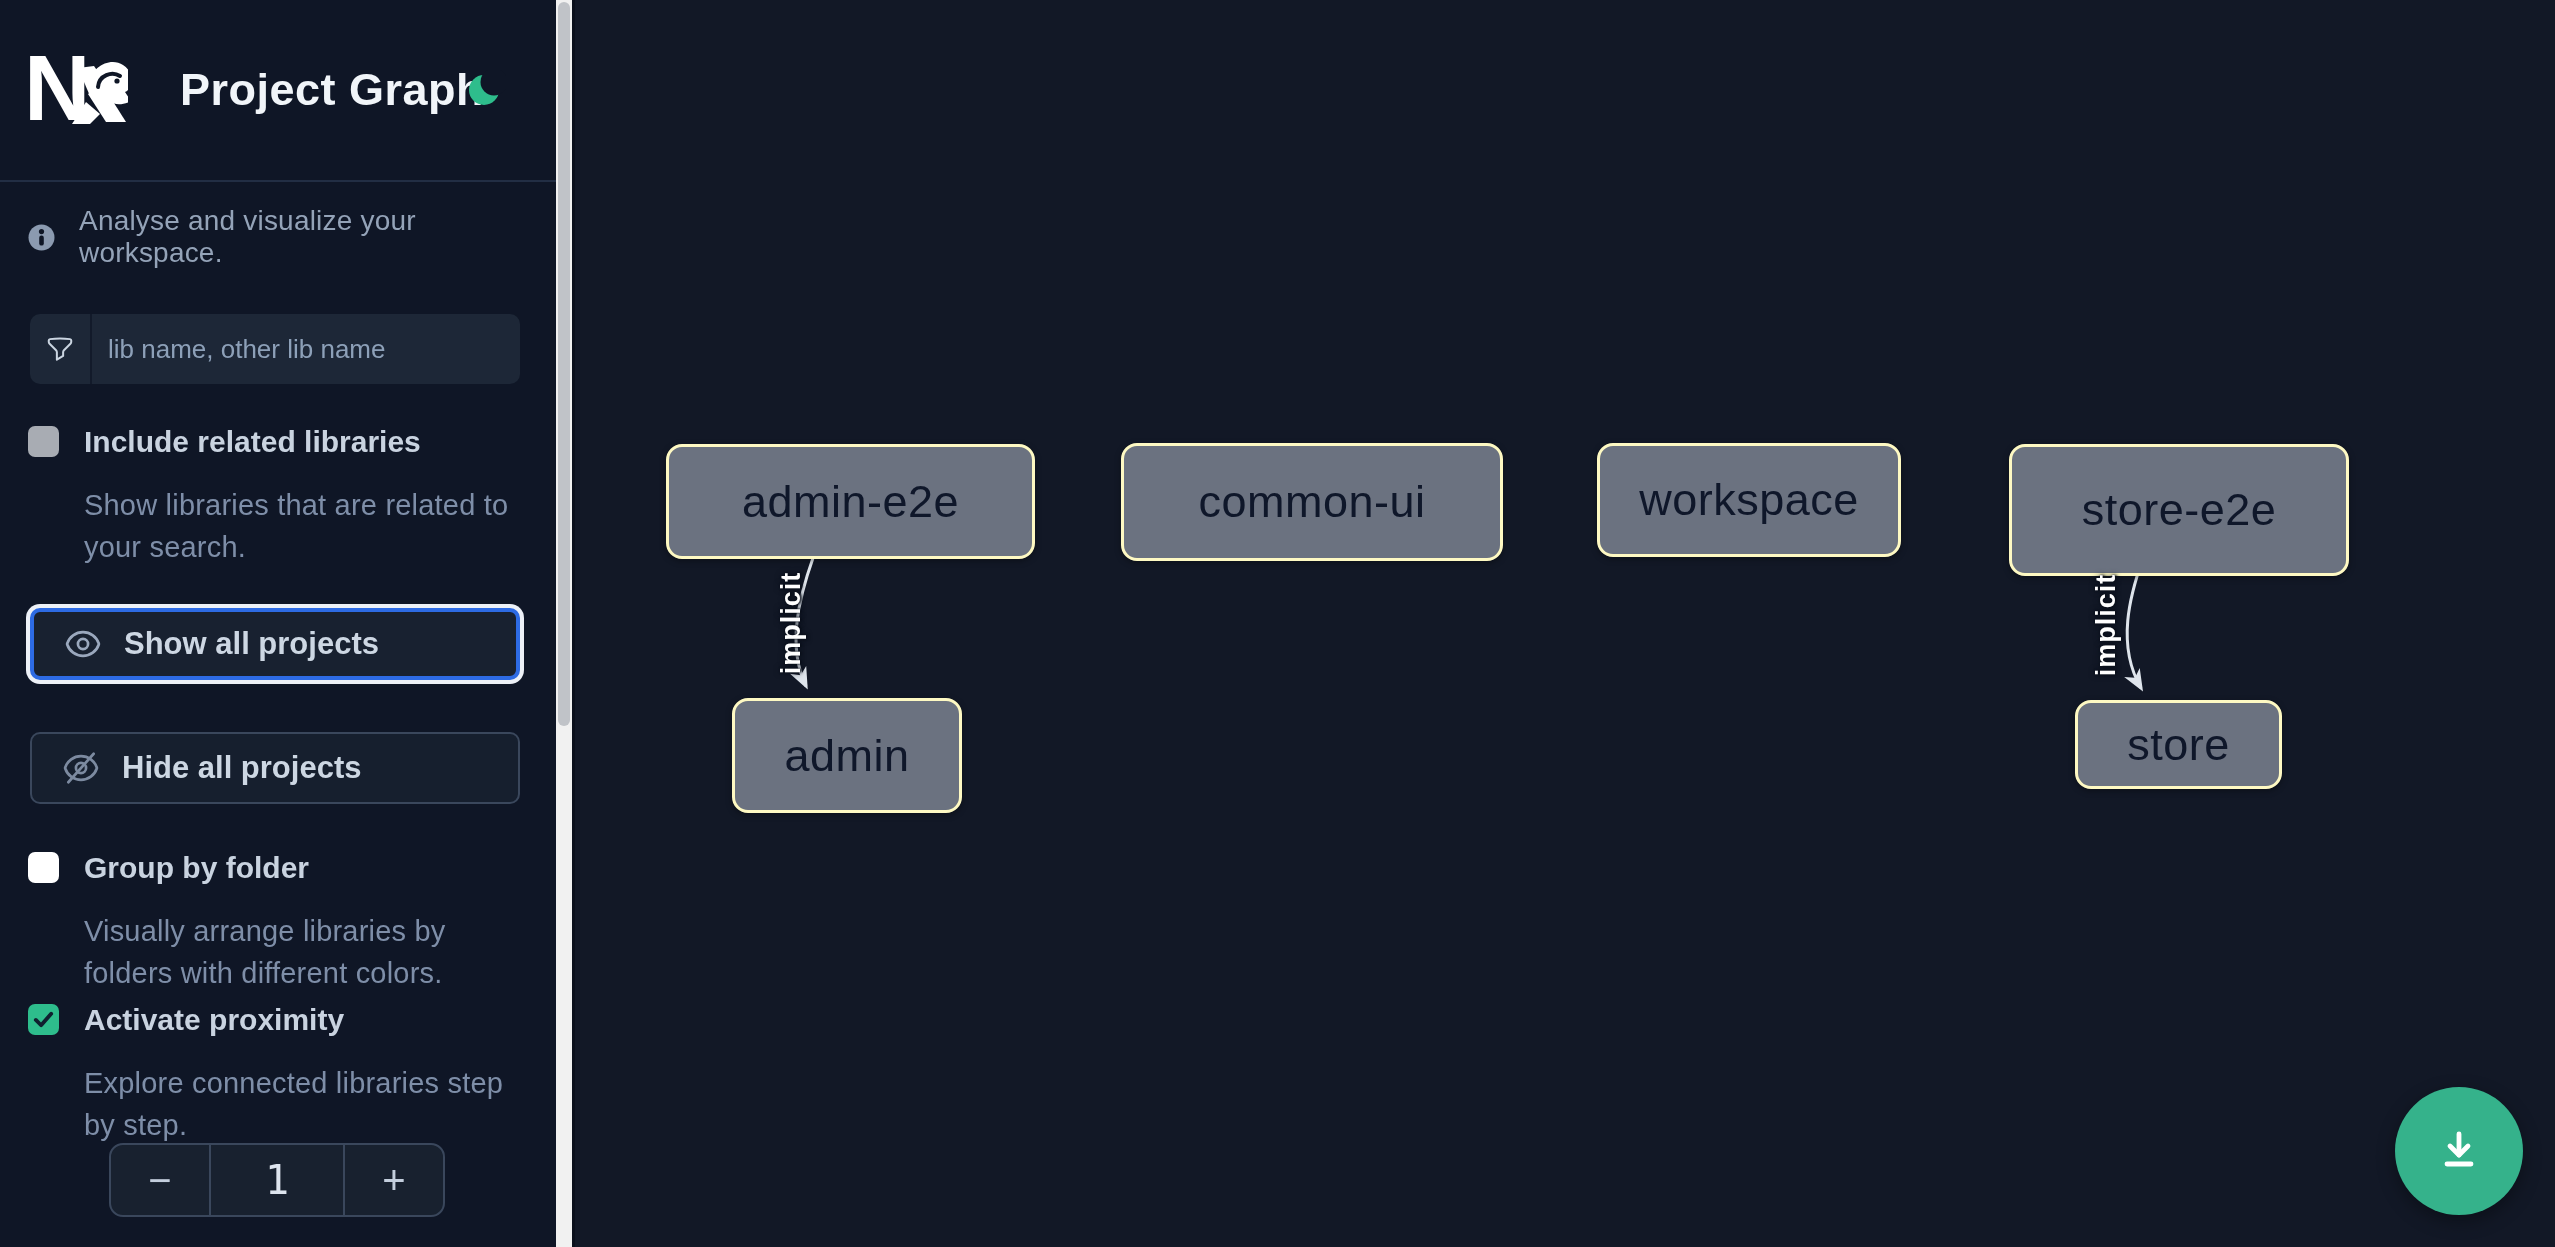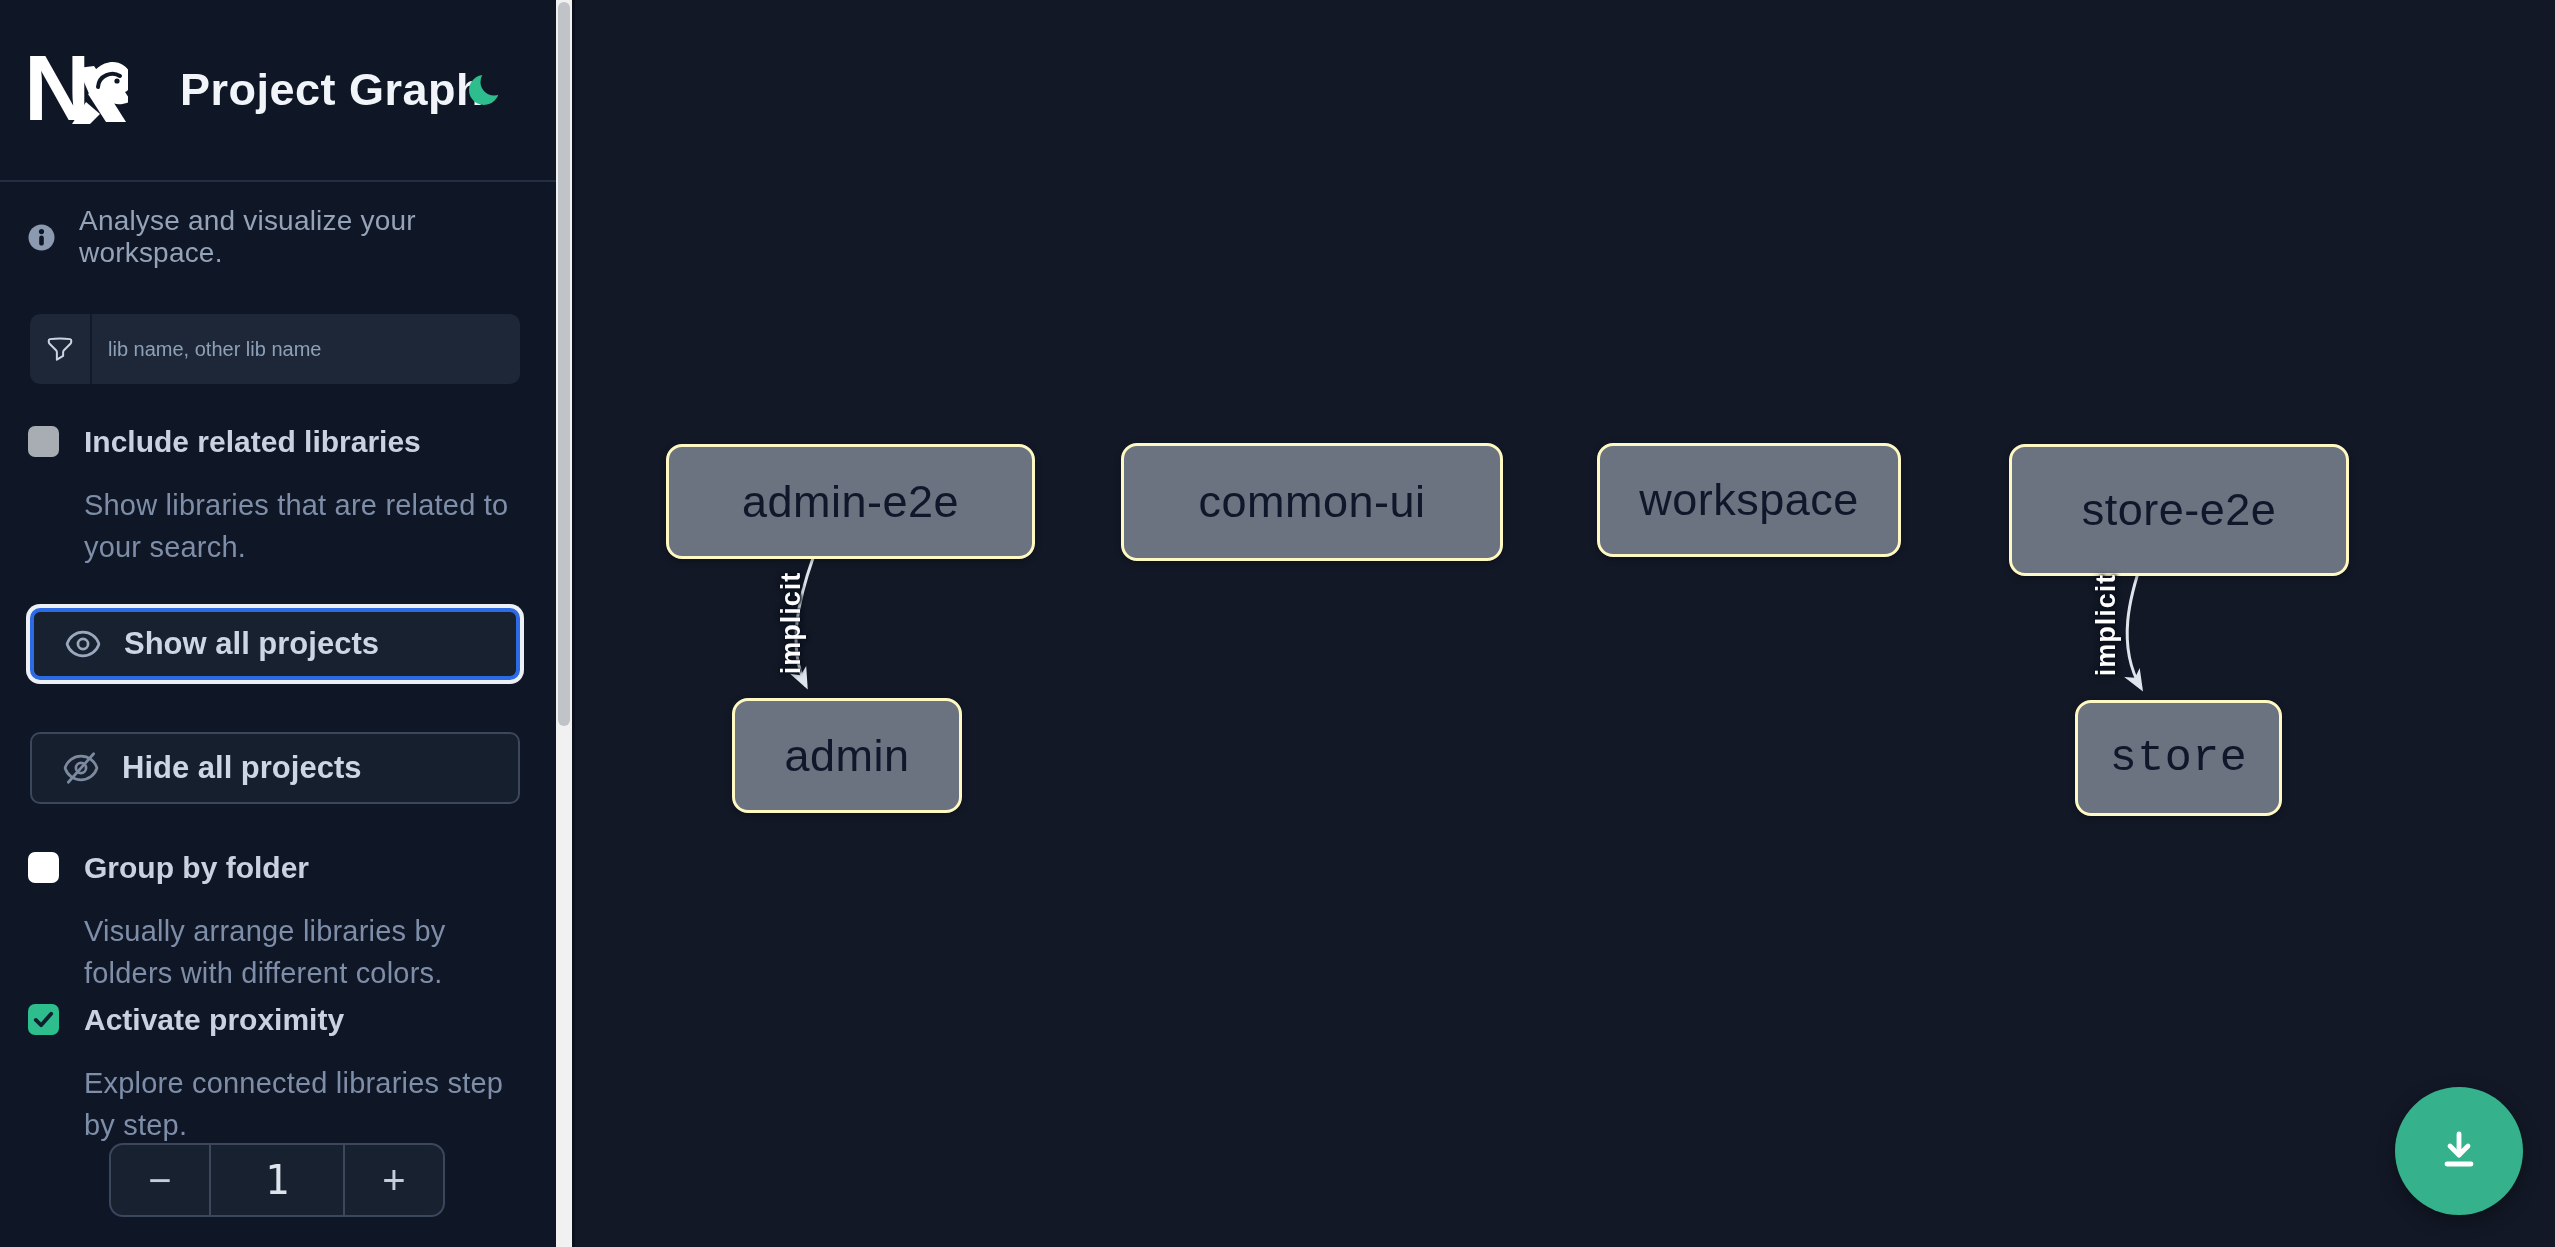--- a/index.html
+++ b/index.html
@@ -28,21 +28,21 @@
   .filter-box {
     position:absolute; left:30px; top:314px; width:490px; height:70px;
     background:#1d2737; border-radius:10px; display:flex; align-items:stretch; overflow:hidden;
   }
   .filter-icon-cell {
     width:62px; flex:0 0 62px; display:flex; align-items:center; justify-content:center;
     border-right:2px solid #121a2a;
   }
   .filter-input {
     flex:1; background:transparent; border:none; outline:none;
-    font-family:"Liberation Sans", sans-serif; font-size:20px; color:#e2e8f0; padding:0 12px 0 16px;
+    font-family:"Liberation Sans", sans-serif; font-size:26px; color:#e2e8f0; padding:0 12px 0 16px;
   }
   .filter-input::placeholder { color:#8da0b8; opacity:1; }
 
   .option-row { position:absolute; left:28px; width:500px; }
   .option-head { display:flex; align-items:flex-start; gap:25px; }
   .checkbox {
     width:31px; height:31px; border-radius:7px; flex:0 0 31px; margin-top:2px;
     display:flex; align-items:center; justify-content:center;
   }
   .cb-muted { background:#a8acb3; }
@@ -219,21 +219,21 @@
       </defs>
     <path d="M 813,558 C 800,595 786,645 806,686" class="edge-path" marker-end="url(#arrow)"></path>
         <path d="M 2143,558 C 2130,595 2116,645 2141,688" class="edge-path" marker-end="url(#arrow)"></path>
       </svg>
     <div>
         <div class="node" style="left: 91px; top: 444px; width: 369px; height: 115px;">admin-e2e</div>
         <div class="node" style="left: 546px; top: 443px; width: 382px; height: 118px;">common-ui</div>
         <div class="node" style="left: 1022px; top: 443px; width: 304px; height: 114px;">workspace</div>
         <div class="node" style="left: 1434px; top: 444px; width: 340px; height: 132px;">store-e2e</div>
         <div class="node" style="left: 157px; top: 698px; width: 230px; height: 115px;">admin</div>
-        <div class="node" style="left: 1500px; top: 700px; width: 207px; height: 116px; font-family: Liberation Mono, monospace;">store</div>
+        <div class="node" style="left: 1500px; top: 700px; width: 207px; height: 89px;">store</div>
       </div>
 
     <div class="fab">
       <svg width="48" height="48" viewBox="0 0 24 24" fill="none" stroke="#ffffff" stroke-width="2.4" stroke-linecap="round" stroke-linejoin="round">
         <line x1="12" y1="3.5" x2="12" y2="14"></line>
         <polyline points="7.5,9.5 12,14 16.5,9.5"></polyline>
         <line x1="6" y1="18.5" x2="18" y2="18.5"></line>
       </svg>
     </div>
   <div class="edge-label" style="left: 216px; top: 623px;">implicit</div>

